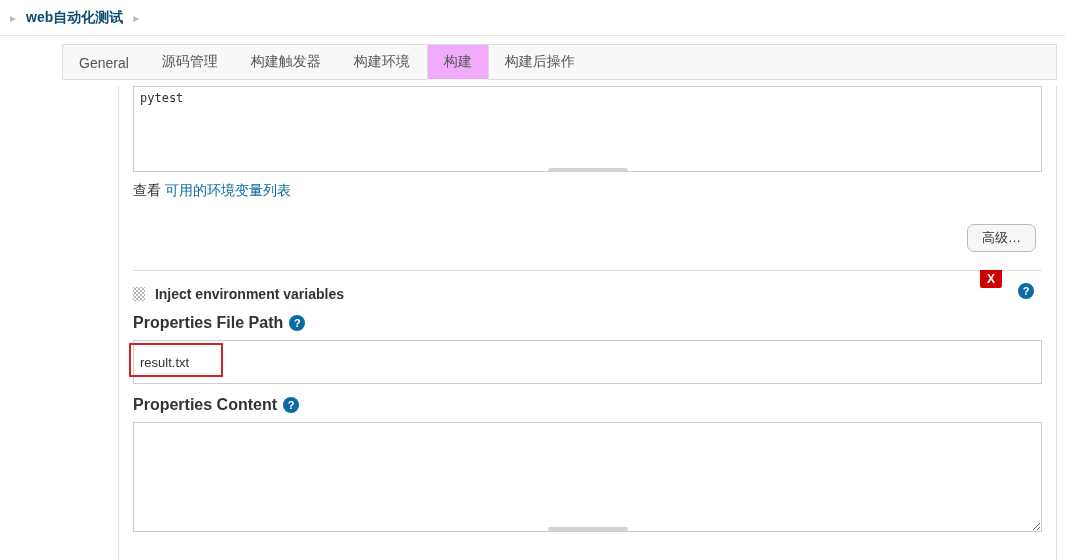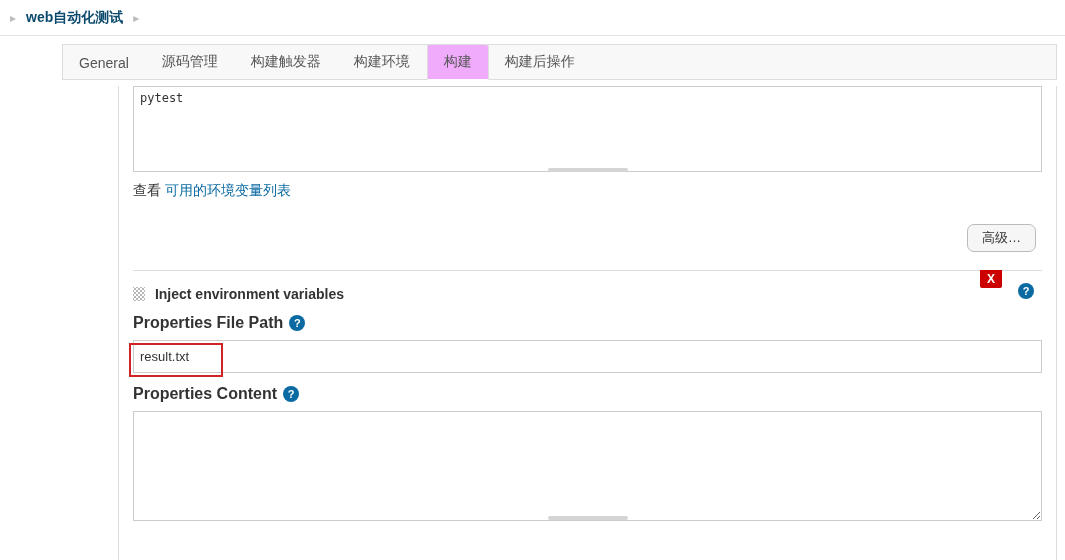--- a/index.html
+++ b/index.html
@@ -167,21 +167,21 @@
       border-radius: 50%;
       background: #0b6aa2;
       color: #fff;
       font-size: 11px;
       font-weight: bold;
       cursor: pointer;
     }
     .text-input {
       display: block;
       width: 100%;
-      height: 33px;
+      height: 44px;
       padding: 4px 6px;
       border: 1px solid #ccc;
       font-size: 13px;
       color: #333;
       background: #fff;
       margin-top: 8px;
     }
     .input-wrapper { position: relative; }
     .red-outline {
       position: absolute;

